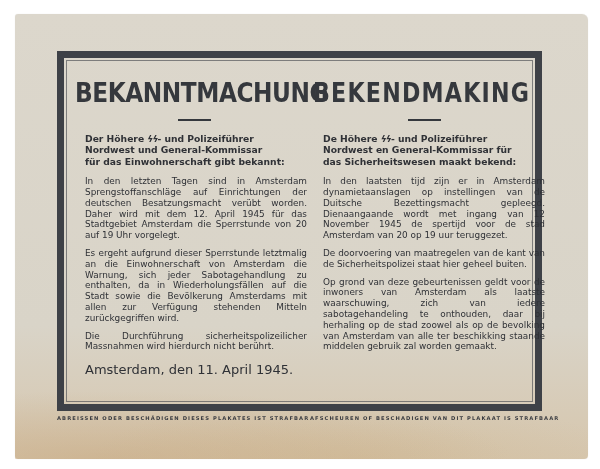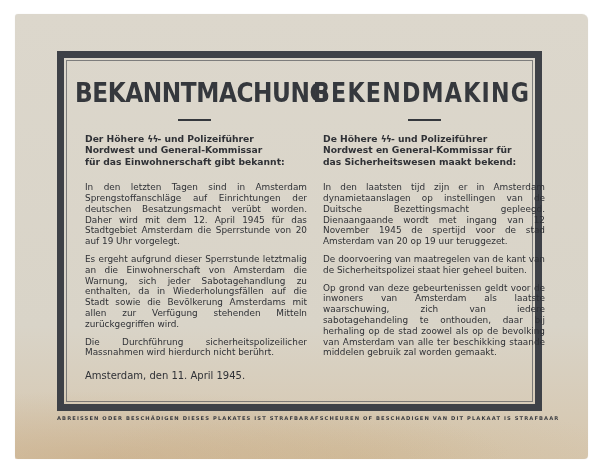--- a/index.html
+++ b/index.html
@@ -62,26 +62,26 @@
     .intro {
       font-weight: bold;
       font-size: 9.2px; line-height: 11.4px;
       margin: 12px 0 0 10px;
     }
     .para {
       font-size: 8.9px; line-height: 10.8px;
       margin: 7px 0 0 10px;
       text-align: justify;
     }
-    .para.first { margin-top: 15px; }
+    .para.first { margin-top: 9px; }
     .date {
-      font-size: 10px; line-height: 11px;
+      font-size: 13px; line-height: 11px;
       margin: 12px 0 0 10px;
     }
-    .ss { letter-spacing: -1px; }
+    .ss { font-style: italic; letter-spacing: -1px; }
     .footer {
       position: absolute; top: 415px;
       font-size: 5.2px; letter-spacing: 1.1px;
       color: #3b3d42; white-space: nowrap;
       font-weight: bold;
     }
     .footer.de { left: 57px; }
     .footer.nl { left: 310px; }
   </style>
 </head>

